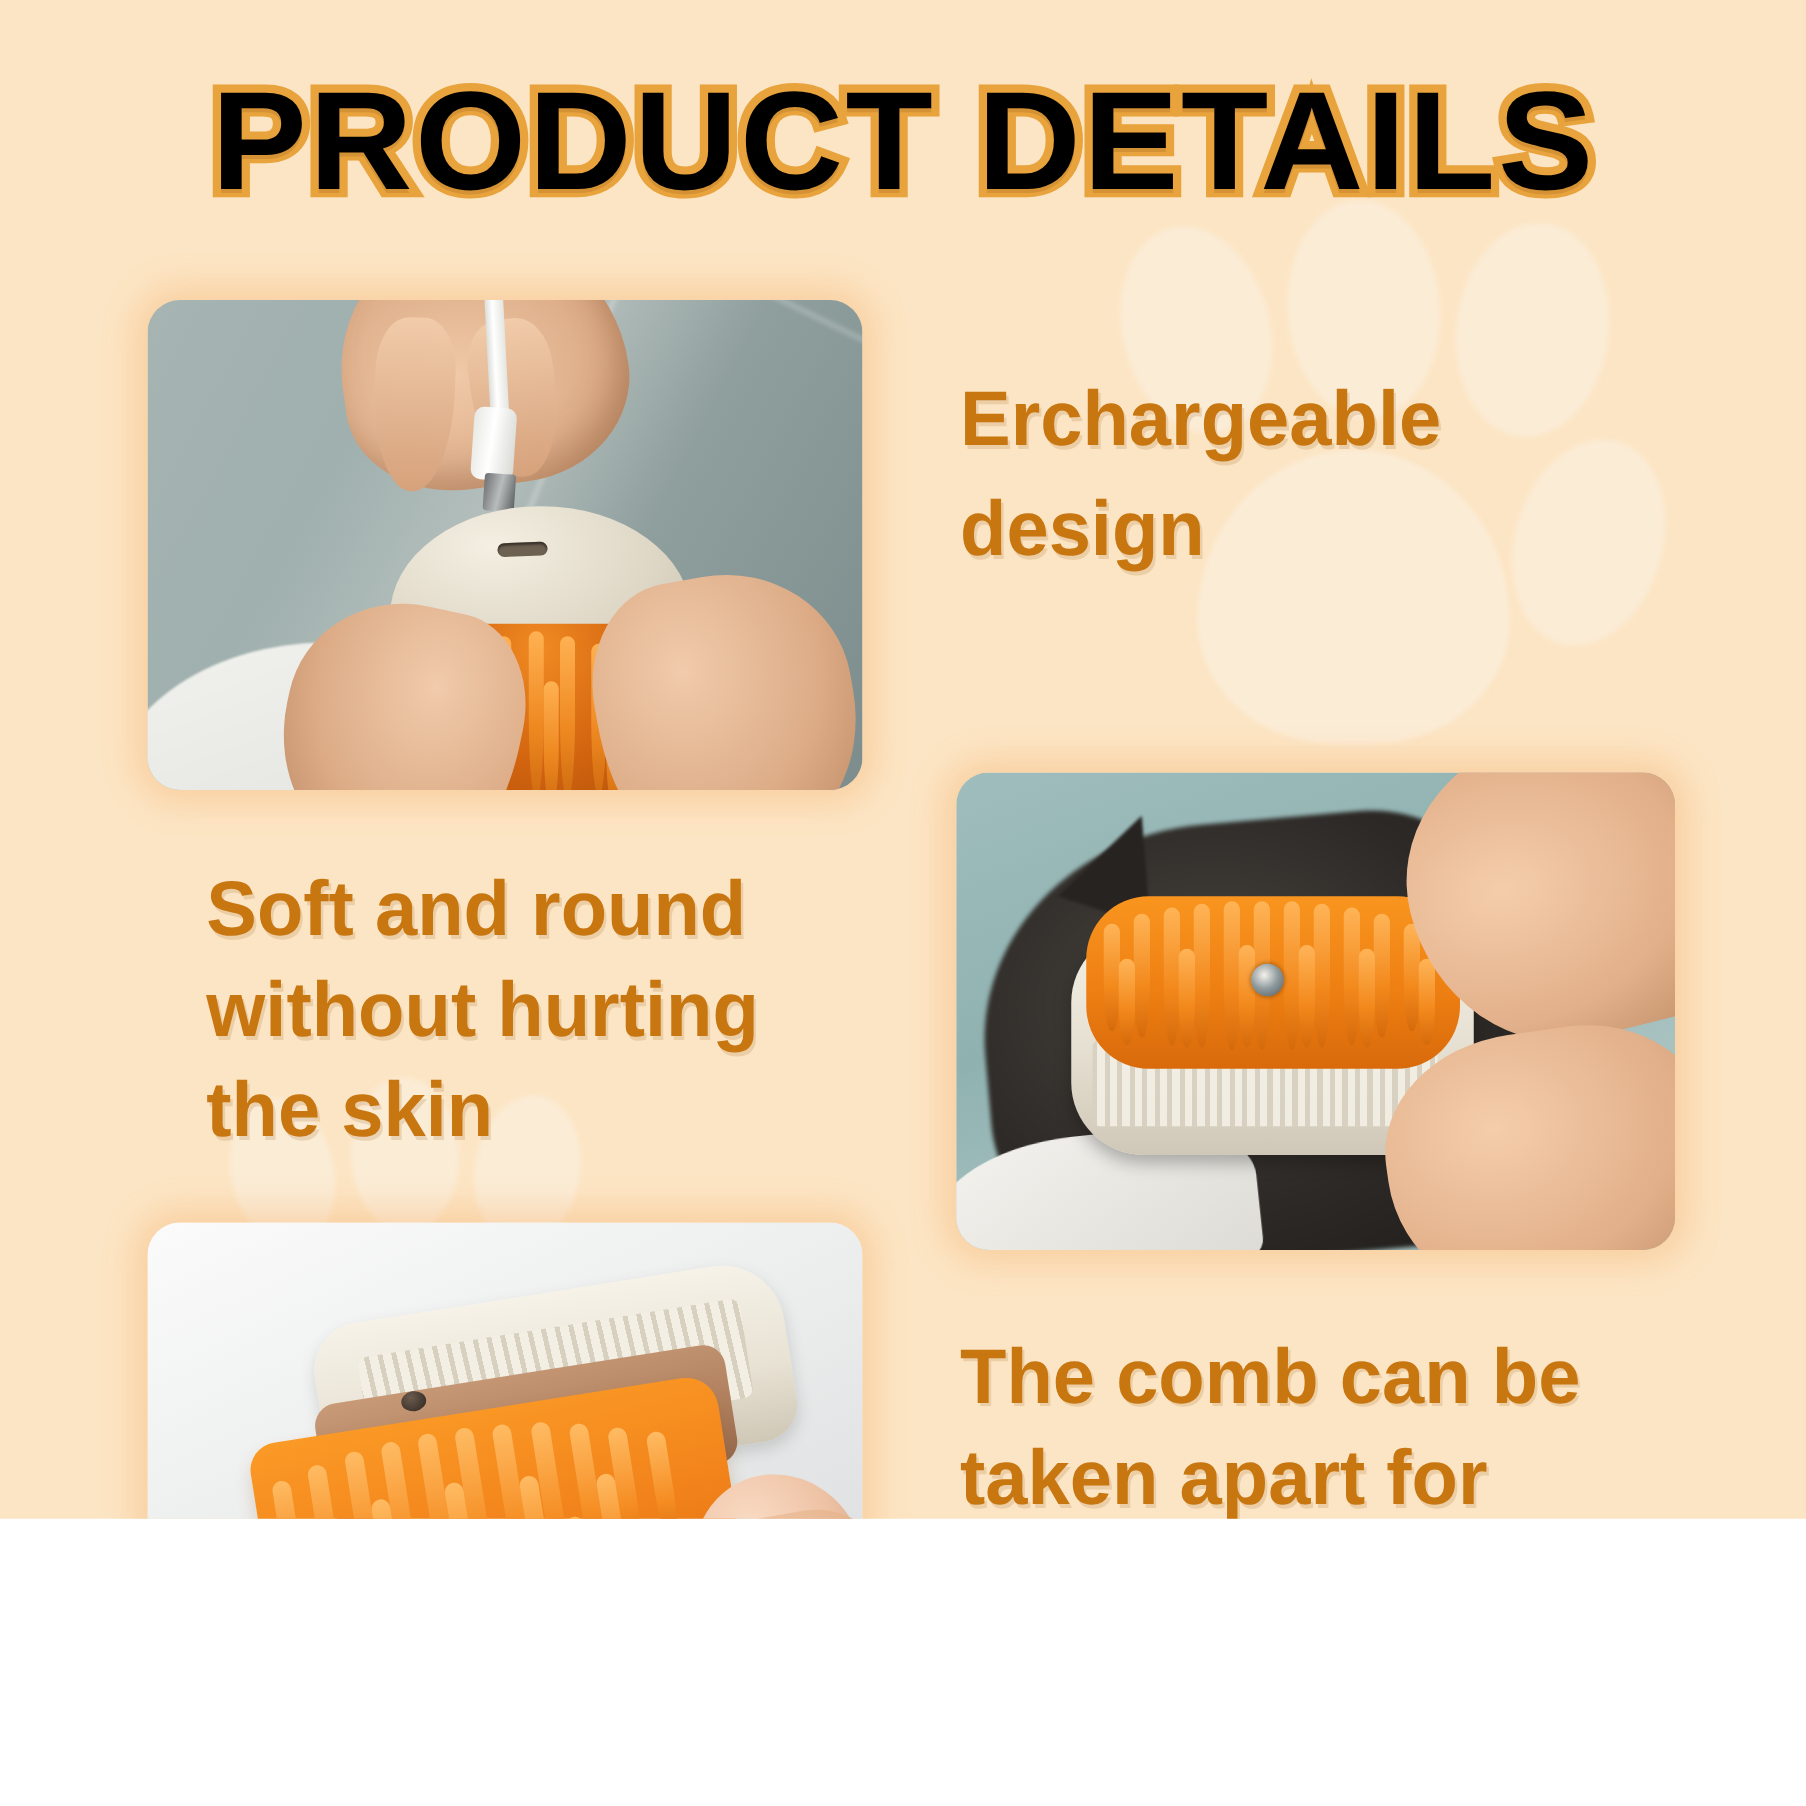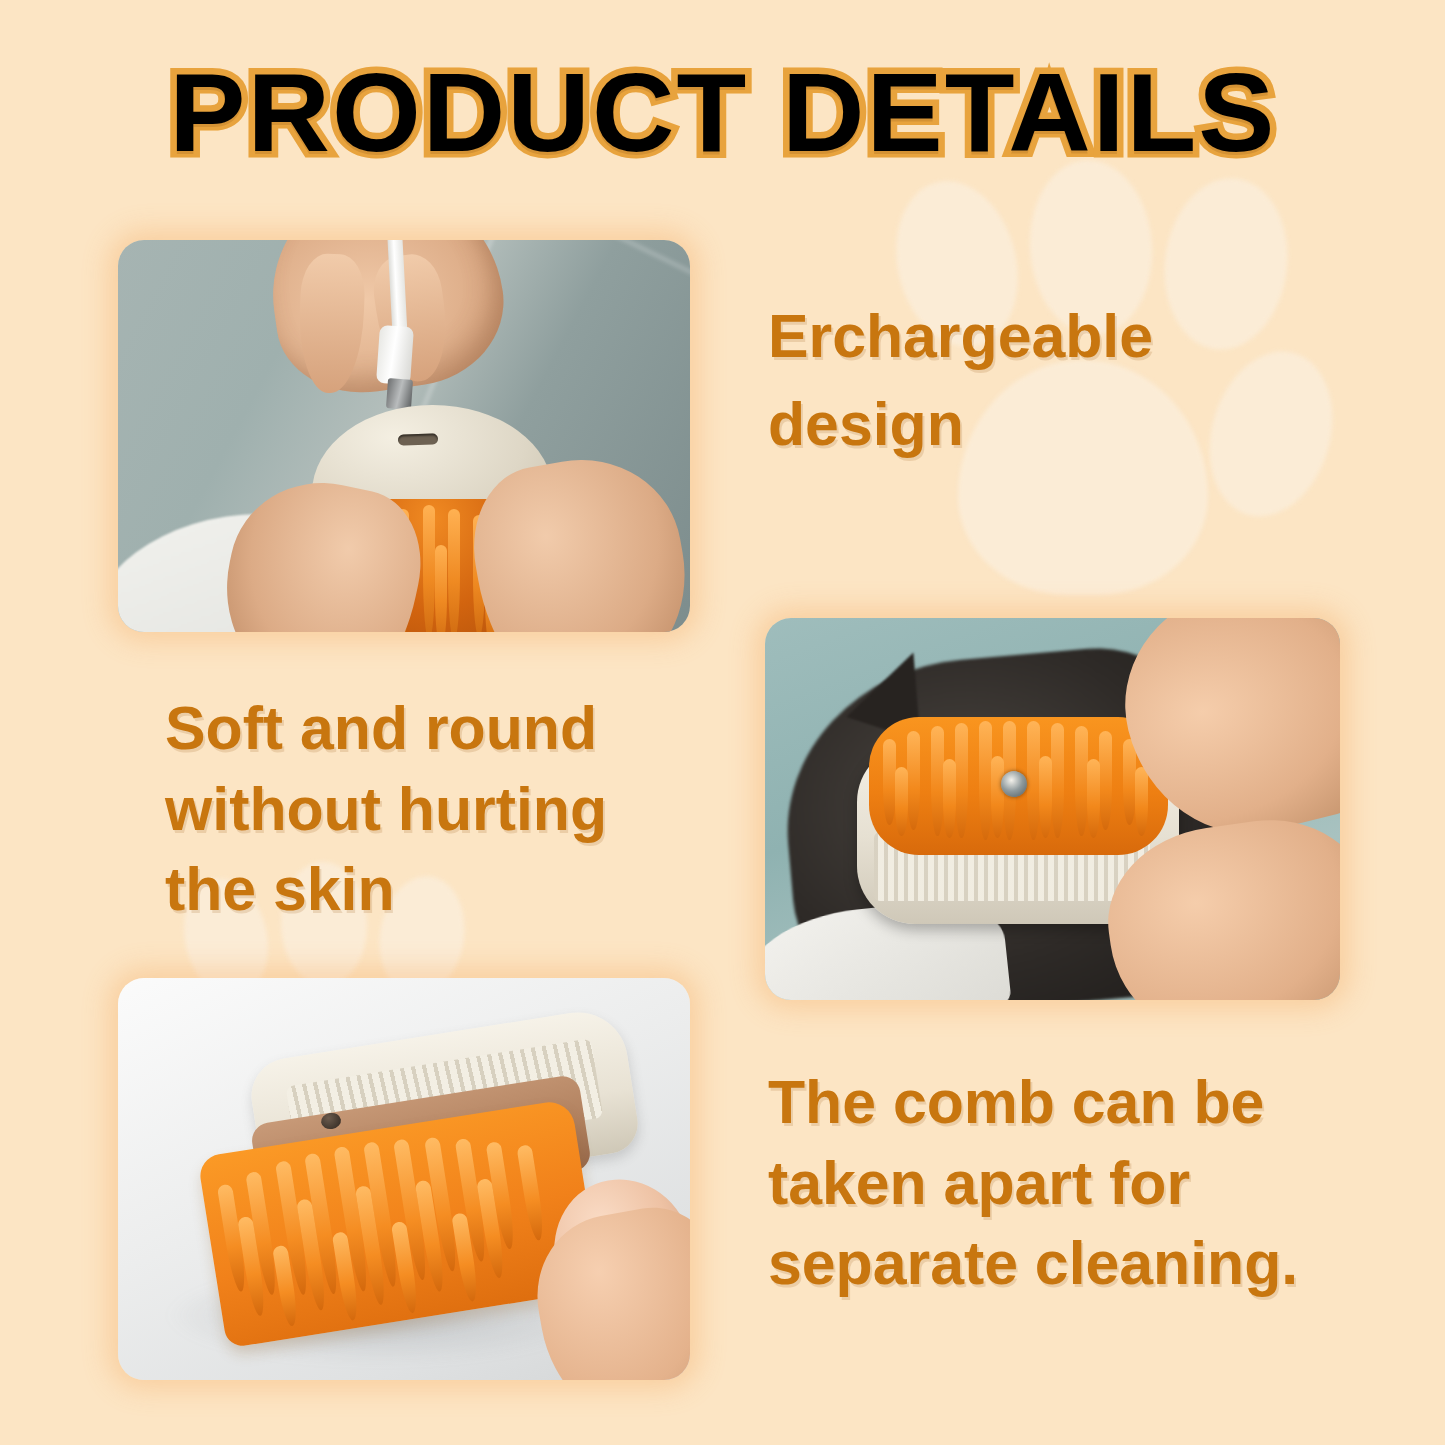--- a/index.html
+++ b/index.html
@@ -8,21 +8,21 @@
   }
   body {
     width: 1445px;
     height: 1445px;
     overflow: hidden;
     font-family: "Liberation Sans", sans-serif;
   }
   #poster {
     position: relative;
     width: 1445px;
-    height: 1445px;
+    height: 1215px;
     background: #fce5c4;
     overflow: hidden;
   }
 
   
   .paw {
     position: absolute;
     pointer-events: none;
   }
   .paw .toe, .paw .pad {

